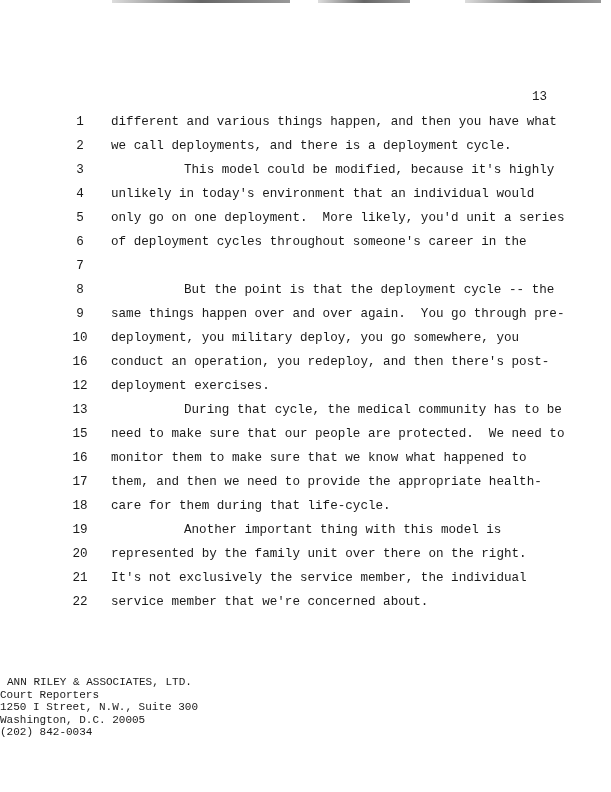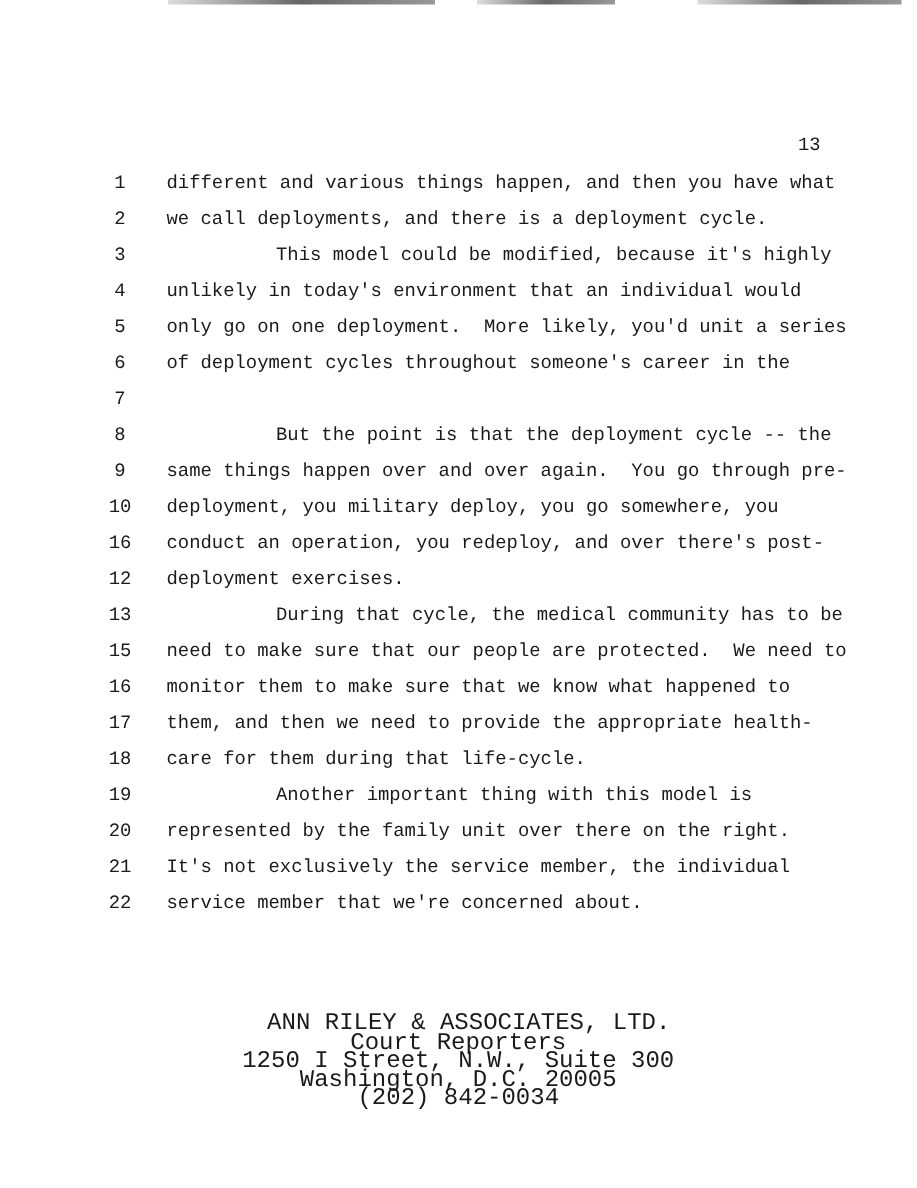--- a/index.html
+++ b/index.html
@@ -7,21 +7,21 @@
     .scan-mark { position: absolute; top: 0; height: 3px; background: linear-gradient(to right, #ddd, #666, #999); }
     .m1 { left: 112px; width: 178px; }
     .m2 { left: 318px; width: 92px; }
     .m3 { left: 465px; width: 136px; }
     .page-num { position: absolute; top: 90px; left: 532px; font-size: 12.5px; }
     .lines { position: absolute; top: 114px; left: 0; width: 611px; }
     .line { position: relative; height: 24px; font-size: 12.6px; line-height: 16px; white-space: pre; }
     .ln { position: absolute; left: 70px; width: 20px; text-align: center; }
     .tx { position: absolute; left: 111px; }
     .tx.indent { left: 184px; }
-    .footer { position: absolute; top: 676px; left: 0; width: 611px; text-align: center; font-family: "Liberation Mono", "DejaVu Sans Mono", monospace; font-size: 16px; line-height: 12.6px; }
+    .footer { position: absolute; top: 676px; left: 0; width: 611px; text-align: left; font-family: "Liberation Mono", "DejaVu Sans Mono", monospace; font-size: 11px; line-height: 12.6px; }
     .footer div { white-space: pre; }
     .footer .f-left { position: relative; left: 7px; }
   </style>
 </head>
 <body>
 
 <div class="scan-mark m1"></div>
 <div class="scan-mark m2"></div>
 <div class="scan-mark m3"></div>
 
@@ -31,21 +31,21 @@
     <div class="line"><span class="ln">1</span><span class="tx">different and various things happen, and then you have what</span></div>
     <div class="line"><span class="ln">2</span><span class="tx">we call deployments, and there is a deployment cycle.</span></div>
     <div class="line"><span class="ln">3</span><span class="tx indent">This model could be modified, because it's highly</span></div>
     <div class="line"><span class="ln">4</span><span class="tx">unlikely in today's environment that an individual would</span></div>
     <div class="line"><span class="ln">5</span><span class="tx">only go on one deployment.  More likely, you'd unit a series</span></div>
     <div class="line"><span class="ln">6</span><span class="tx">of deployment cycles throughout someone's career in the</span></div>
     <div class="line"><span class="ln">7</span></div>
     <div class="line"><span class="ln">8</span><span class="tx indent">But the point is that the deployment cycle -- the</span></div>
     <div class="line"><span class="ln">9</span><span class="tx">same things happen over and over again.  You go through pre-</span></div>
     <div class="line"><span class="ln">10</span><span class="tx">deployment, you military deploy, you go somewhere, you</span></div>
-    <div class="line"><span class="ln">16</span><span class="tx">conduct an operation, you redeploy, and over there's post-</span></div>
+    <div class="line"><span class="ln">16</span><span class="tx">conduct an operation, you redeploy, and then there's post-</span></div>
     <div class="line"><span class="ln">12</span><span class="tx">deployment exercises.</span></div>
     <div class="line"><span class="ln">13</span><span class="tx indent">During that cycle, the medical community has to be</span></div>
     <div class="line"><span class="ln">15</span><span class="tx">need to make sure that our people are protected.  We need to</span></div>
     <div class="line"><span class="ln">16</span><span class="tx">monitor them to make sure that we know what happened to</span></div>
     <div class="line"><span class="ln">17</span><span class="tx">them, and then we need to provide the appropriate health-</span></div>
     <div class="line"><span class="ln">18</span><span class="tx">care for them during that life-cycle.</span></div>
     <div class="line"><span class="ln">19</span><span class="tx indent">Another important thing with this model is</span></div>
     <div class="line"><span class="ln">20</span><span class="tx">represented by the family unit over there on the right.</span></div>
     <div class="line"><span class="ln">21</span><span class="tx">It's not exclusively the service member, the individual</span></div>
     <div class="line"><span class="ln">22</span><span class="tx">service member that we're concerned about.</span></div>

